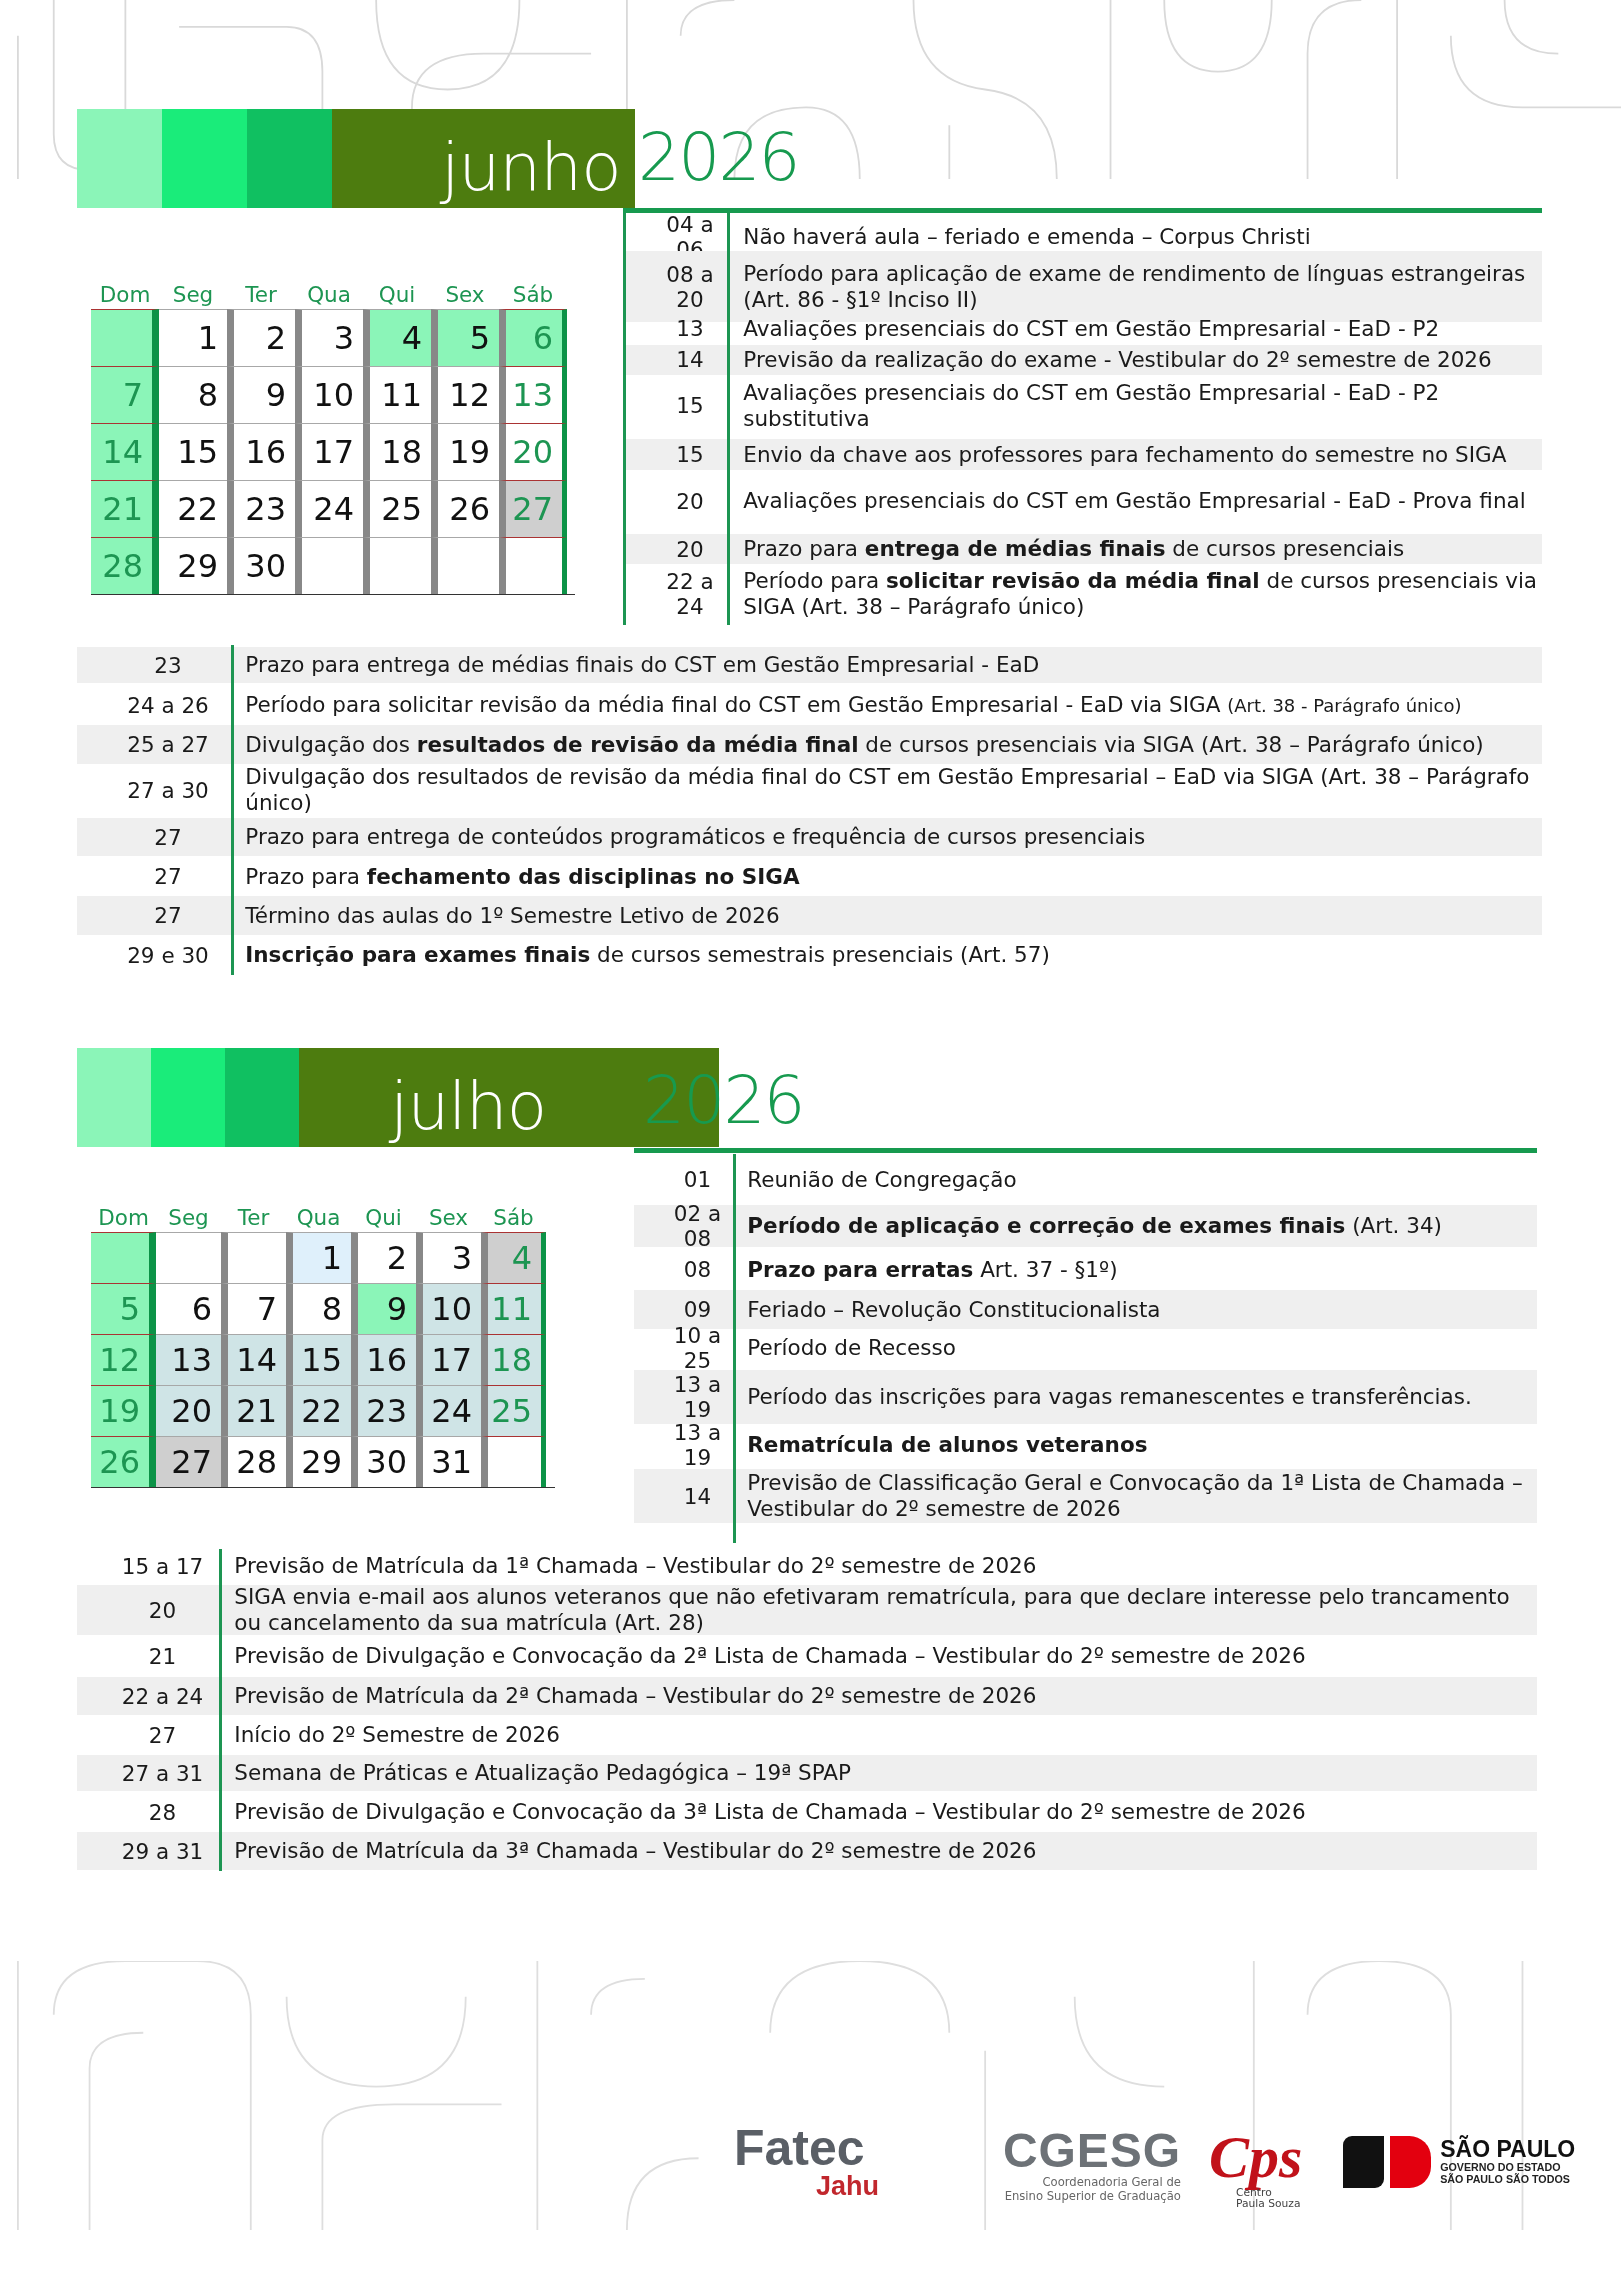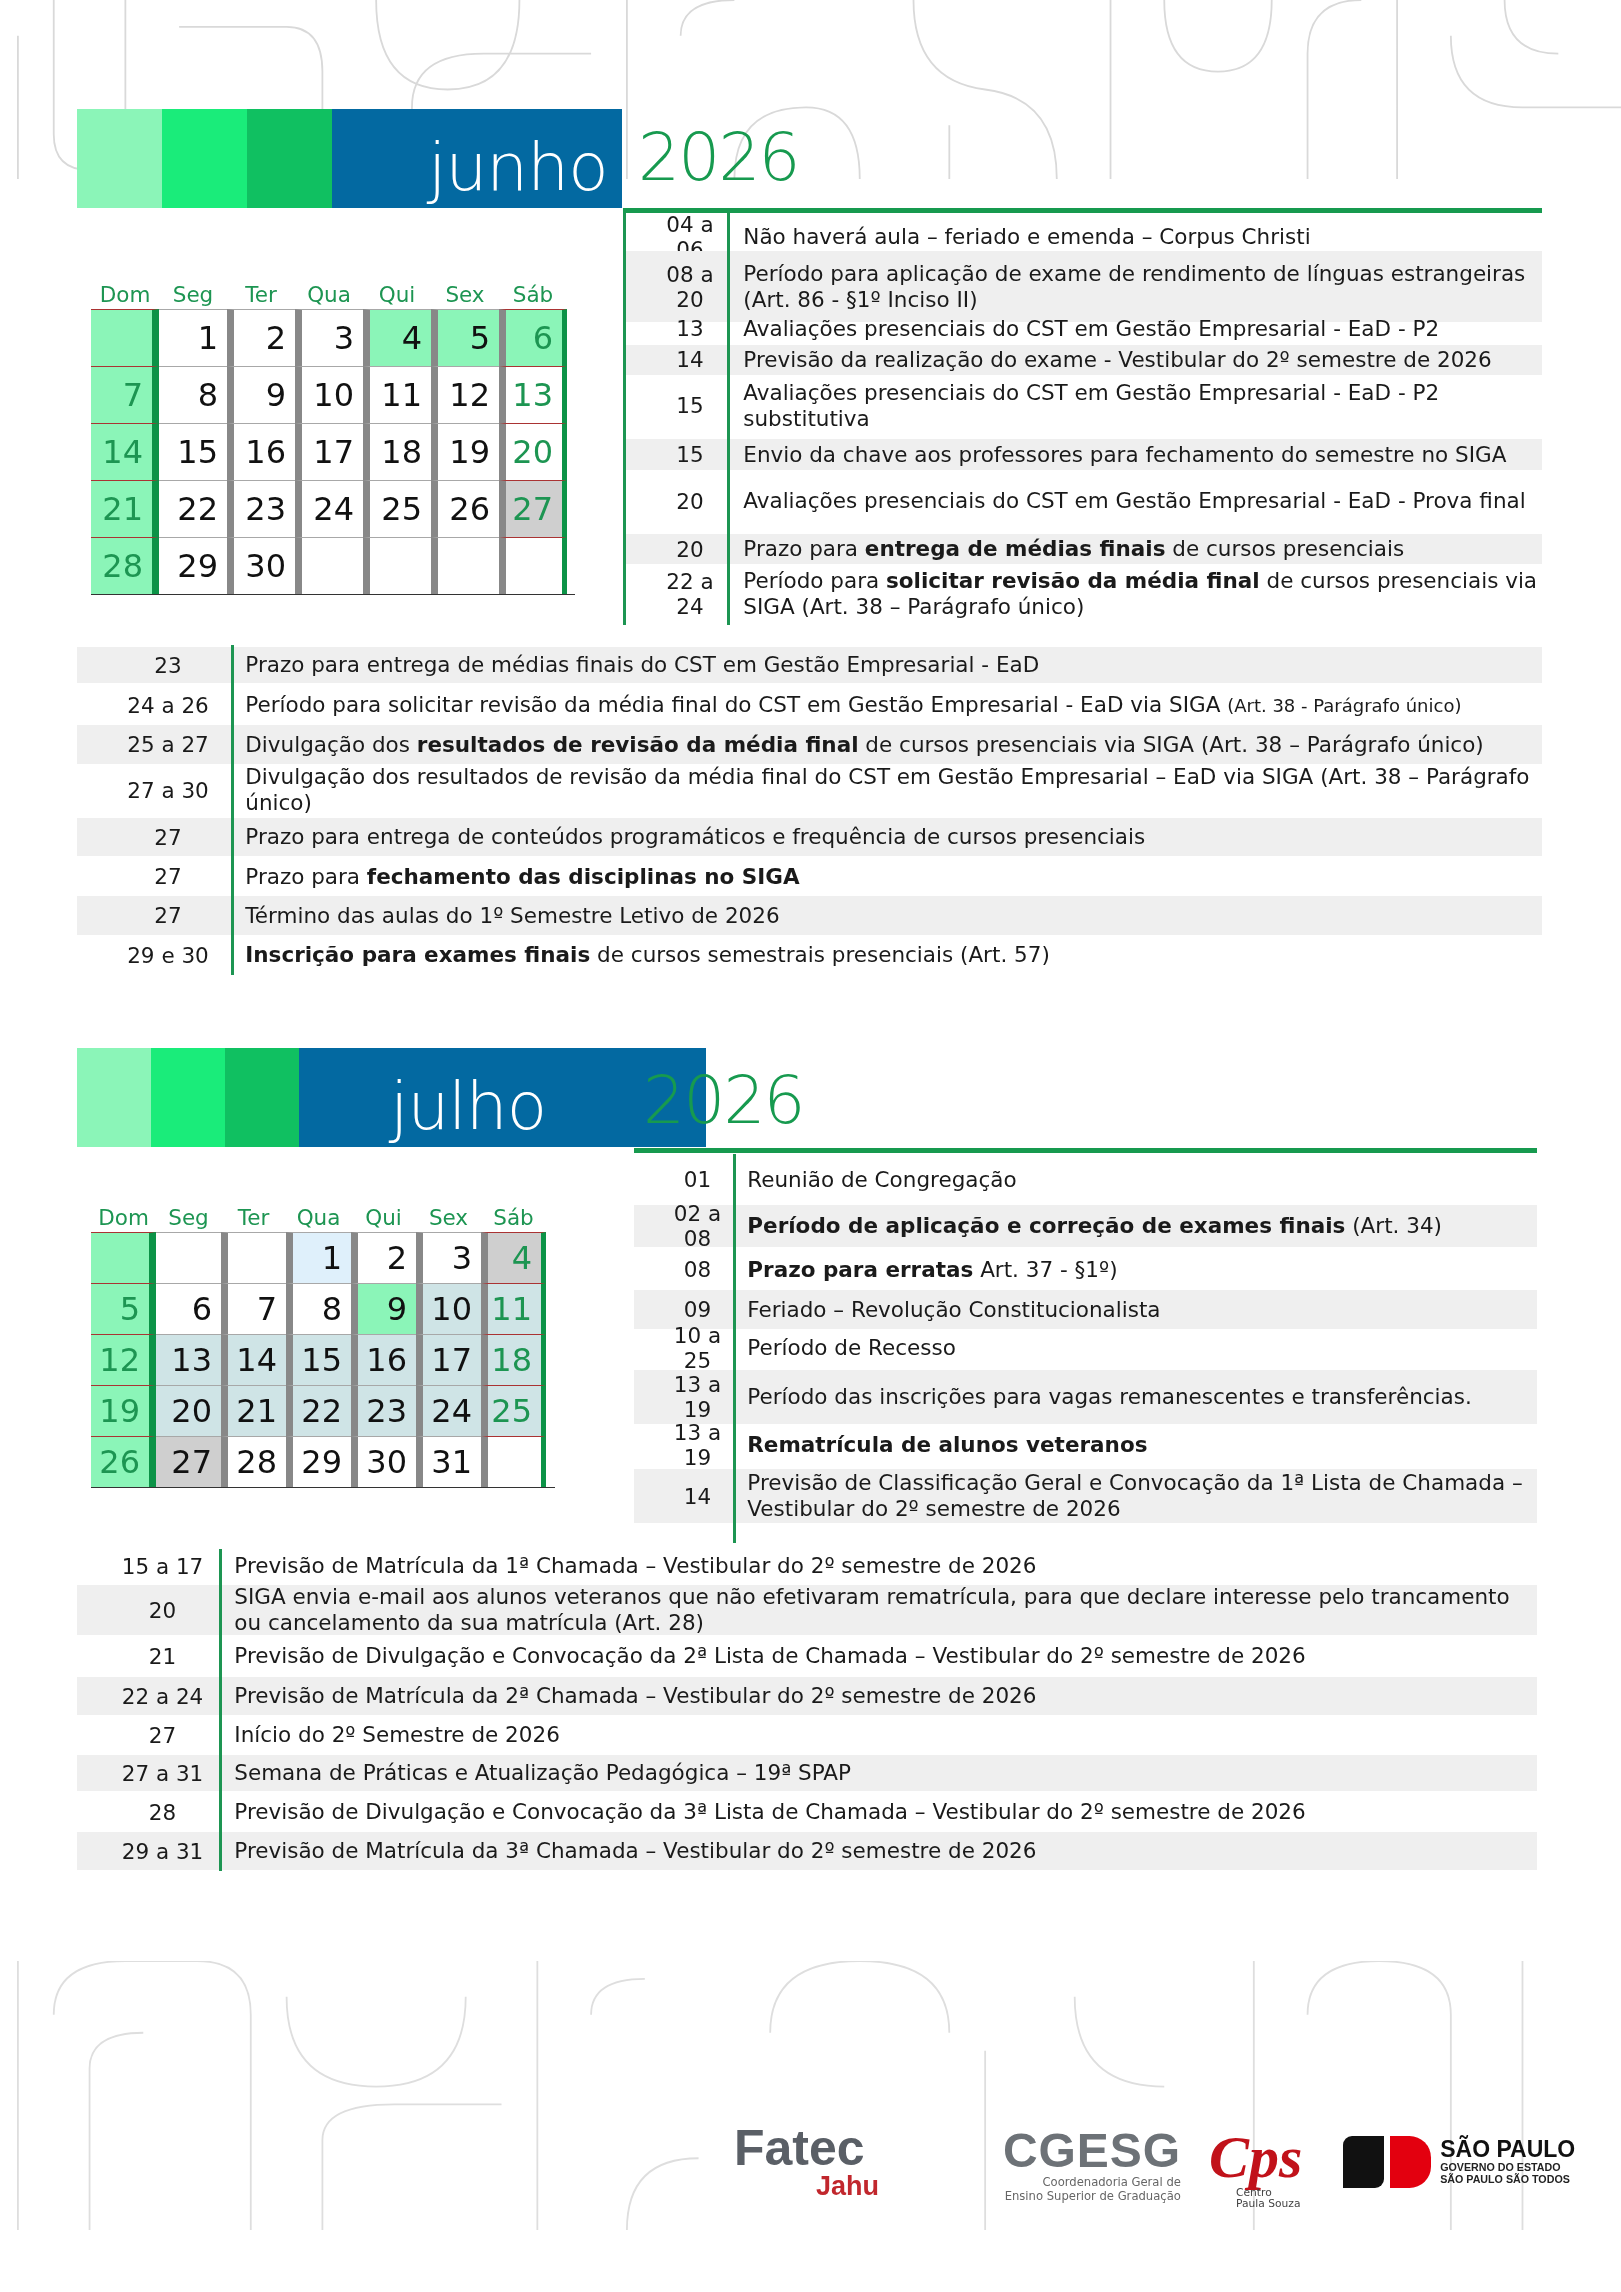--- a/index.html
+++ b/index.html
@@ -8,21 +8,21 @@
   .bg-deco { position:absolute; left:0; width:1621px; pointer-events:none; }
   .bg-deco.top { top:0; height:179px; }
   .bg-deco.bottom { top:1961px; height:269px; }
 
   
   .month-header { position:absolute; left:77px; height:99px; display:flex; }
   .month-header .seg { height:100%; }
   .s1 { background:#8bf5b8; }
   .s2 { background:#1aec7a; }
   .s3 { background:#10c061; }
-  .s4 { background:#0369a1; position:relative; }
+  .s4 { background:#4d7c0f; position:relative;padding-left:13px; }
   .month-name { position:absolute; bottom:7.2px; color:#fff; font-family:"DejaVu Sans", sans-serif; font-weight:200; font-size:66px; letter-spacing:-0.9px; line-height:1; }
   .year { position:absolute; color:#179a4f; font-size:66px; font-weight:200; line-height:1; letter-spacing:-1.8px; }
 
   
   .cal { position:absolute; }
   .cal .dows { display:grid; font-size:21.5px; color:#1d9552; }
   .cal .dows span { text-align:center; }
   .grid { display:grid; border-bottom:1.8px solid #333; }
   .cell { position:relative; background:#fff; text-align:right; padding-right:9px; box-sizing:border-box;
           font-size:32px; color:#111; border-top:1.8px solid #a8a8a8; }

